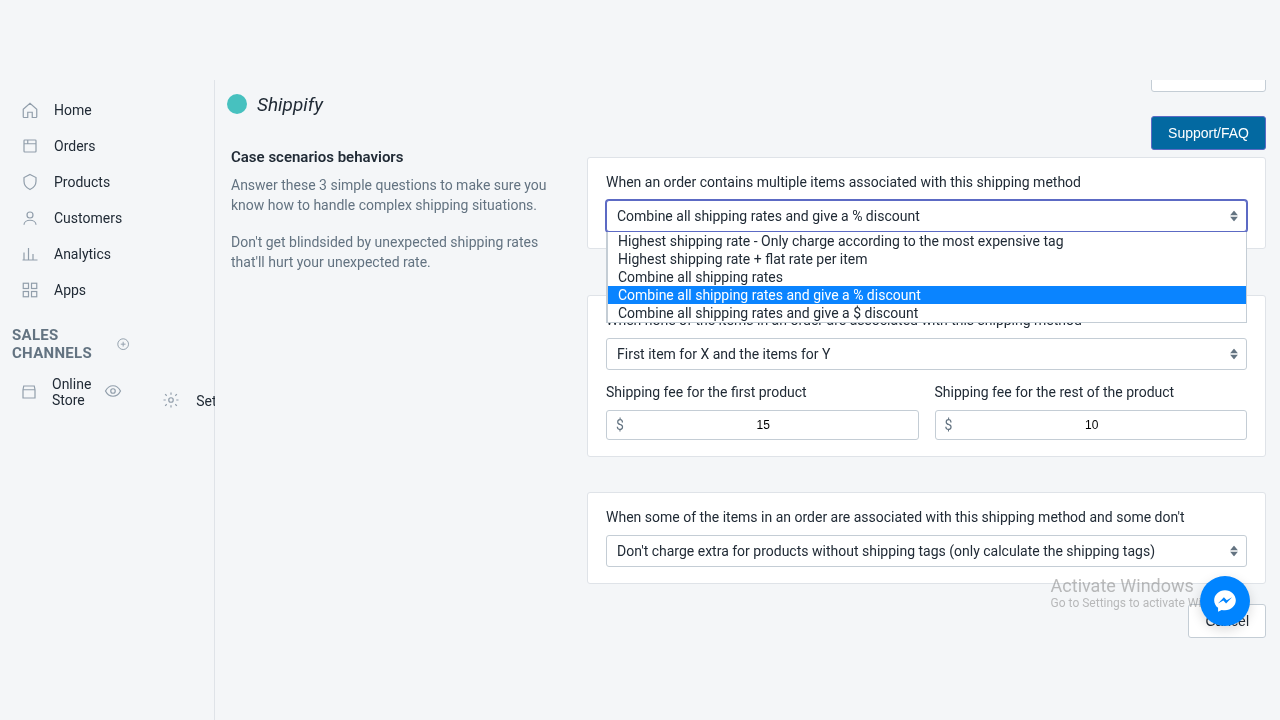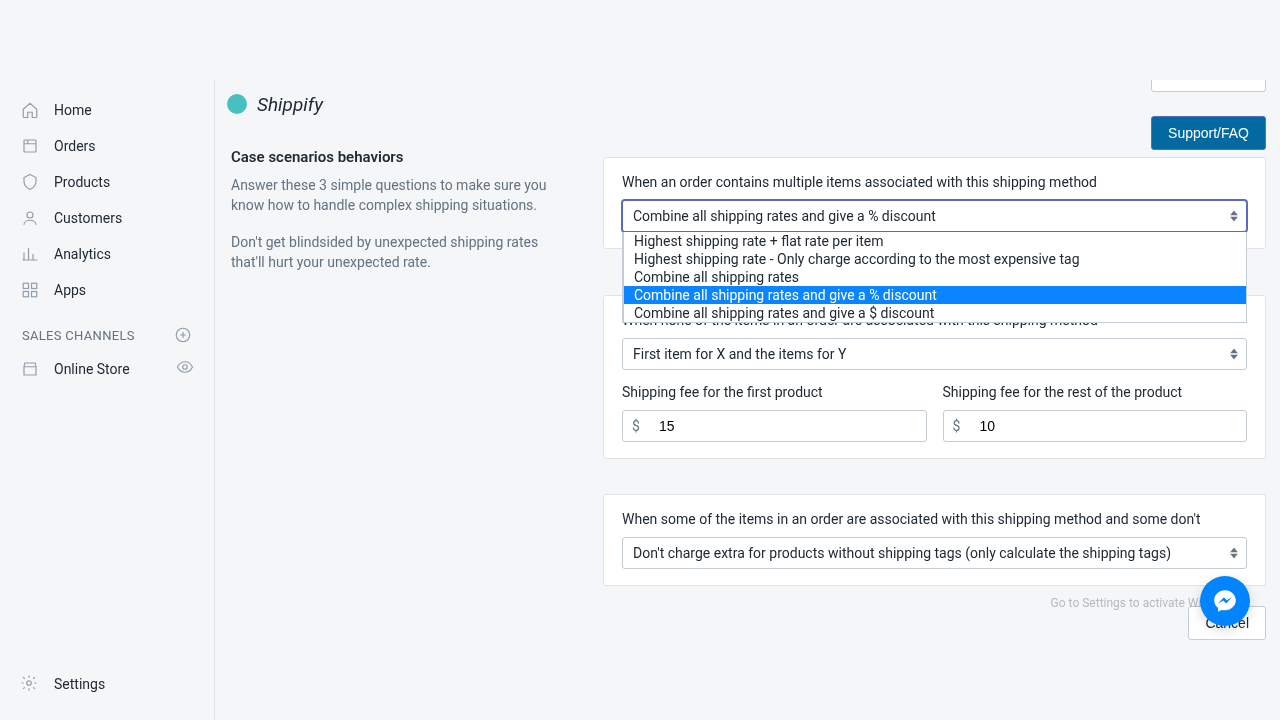--- a/index.html
+++ b/index.html
@@ -1,65 +1,65 @@
 <!DOCTYPE html>
 <html><head>
 <meta charset="utf-8">
 <style>
 * { margin: 0; padding: 0; box-sizing: border-box; }
 body { font-family: -apple-system, BlinkMacSystemFont, "Segoe UI", Roboto, sans-serif; font-size: 14px; color: #212b36; background: #f4f6f8; width: 1280px; height: 720px; overflow: hidden; position: relative; }
 .app { display: flex; width: 100%; height: 100%; padding-top: 80px; }
-.sidebar { width: 215px; background: #f4f6f8; border-right: 1px solid #dfe3e8; padding: 12px 0; display: flex; flex-direction: column; }
+.sidebar { width: 215px; background: #f4f6f8; border-right: 1px solid #dfe3e8; padding: 12px 0; display: flex; flex-direction: row; }
 .nav-items { flex: 1; }
 .nav-item { display: flex; align-items: center; padding: 8px 20px; color: #454f5b; cursor: pointer; }
 .nav-item .nav-icon { width: 20px; height: 20px; margin-right: 14px; display: flex; align-items: center; justify-content: center; }
 .nav-item .nav-icon svg { width: 18px; height: 18px; stroke: #919eab; fill: none; stroke-width: 1.6; }
 .nav-item span.label { font-size: 14px; color: #212b36; }
-.nav-section { padding: 18px 22px 6px; font-size: 13px; font-weight: 400; color: #637381; letter-spacing: 0.3px; display: flex; align-items: center; justify-content: space-between; }
+.nav-section { padding: 18px 12px 6px; font-size: 15px; font-weight: 700; color: #637381; letter-spacing: 0.3px; display: flex; align-items: center; justify-content: space-between; }
 .nav-section .plus { width: 18px; height: 18px; display: flex; align-items: center; justify-content: center; }
 .nav-section .plus svg { stroke: #919eab; fill: none; stroke-width: 1.6; }
 .channel-item { display: flex; align-items: center; padding: 8px 20px; justify-content: space-between; cursor: pointer; }
 .channel-item .left { display: flex; align-items: center; }
 .channel-item .nav-icon { width: 20px; height: 20px; margin-right: 14px; display: flex; align-items: center; justify-content: center; }
 .channel-item .nav-icon svg { width: 18px; height: 18px; stroke: #919eab; fill: none; stroke-width: 1.6; }
 .channel-item .eye svg { width: 18px; height: 18px; stroke: #919eab; fill: none; stroke-width: 1.6; }
 .settings-item { border-top: 1px solid transparent; padding: 14px 20px; display: flex; align-items: center; cursor: pointer; }
 .settings-item .nav-icon { width: 20px; height: 20px; margin-right: 14px; }
 .settings-item .nav-icon svg { width: 18px; height: 18px; stroke: #919eab; fill: none; stroke-width: 1.6; }
 .main { flex: 1; display: flex; flex-direction: column; background: #f4f6f8; overflow: hidden; }
 .topbar { height: 48px; display: flex; align-items: center; justify-content: space-between; padding: 0 14px 0 12px; background: #f4f6f8; }
 .topbar .brand { display: flex; align-items: center; font-style: italic; }
 .brand-icon { width: 20px; height: 20px; border-radius: 50%; background: #47c1bf; margin-right: 10px; display: flex; align-items: center; justify-content: center; }
 .brand-icon svg { width: 12px; height: 12px; fill: #fff; }
 .brand-name { font-size: 19px; color: #212b36; font-weight: 400; }
 .top-actions { display: flex; gap: 24px; flex-direction: column; }
 .btn { padding: 8px 16px; border-radius: 3px; font-size: 14px; cursor: pointer; border: 1px solid #c4cdd5; background: #fff; color: #212b36; }
 .btn.primary { background: #0369a1; color: #fff; border-color: #5c6ac4; text-align: right; }
 .content { flex: 1; padding: 10px 14px 14px 12px; overflow: auto; }
-.layout { display: flex; gap: 36px; }
+.layout { display: flex; gap: 20px; }
 .left-col { width: 340px; padding: 10px 0 0 4px; }
 .left-col h2 { font-size: 15px; font-weight: 600; margin-bottom: 10px; }
 .left-col p { font-size: 14px; color: #637381; line-height: 1.4; margin-bottom: 18px; }
 .right-col { flex: 1; display: flex; flex-direction: column; gap: 16px; }
 .card { background: #fff; border: 1px solid #dfe3e8; border-radius: 3px; padding: 16px 18px; margin-top: 19px; }
 .field-label { font-size: 14px; color: #212b36; margin-bottom: 10px; }
 .select-wrap { position: relative; }
 .select { width: 100%; border: 1px solid #c4cdd5; border-radius: 3px; padding: 7px 30px 7px 10px; font-size: 14px; background: #fff; cursor: pointer; position: relative; }
 .select.focused { border-color: #5c6ac4; box-shadow: 0 0 0 1px #5c6ac4; }
 .select-arrows { position: absolute; right: 8px; top: 50%; transform: translateY(-50%); display: flex; flex-direction: column; pointer-events: none; }
 .select-arrows svg { width: 8px; height: 5px; fill: #637381; }
 .select-arrows svg:first-child { margin-bottom: 1px; }
 .dropdown { position: absolute; top: 100%; left: 0; right: 0; background: #fff; border-left: 2px solid #c4cdd5; border-right: 1px solid #c4cdd5; border-bottom: 1px solid #c4cdd5; z-index: 10; }
 .dropdown-option { padding: 1px 10px; font-size: 14px; cursor: pointer; }
 .dropdown-option.highlighted { background: #0a84ff; color: #fff; }
 .row { display: flex; gap: 16px; margin-top: 14px; }
 .row .col { flex: 1; }
 .input-group { position: relative; }
 .input-prefix { position: absolute; left: 10px; top: 50%; transform: translateY(-50%); color: #637381; font-size: 14px; }
-.input { width: 100%; border: 1px solid #c4cdd5; border-radius: 3px; padding: 7px 10px 7px 36px; font-size: 14px; }
+.input { width: 100%; border: 1px solid #c4cdd5; border-radius: 3px; padding: 7px 10px 7px 12px; font-size: 12px; text-align: center; }
 .footer-actions { display: flex; justify-content: flex-end; gap: 8px; margin-top: 4px; }
 .chat-bubble { position: absolute; right: 30px; bottom: 94px; width: 50px; height: 50px; border-radius: 50%; background: #0084ff; display: flex; align-items: center; justify-content: center; cursor: pointer; box-shadow: 0 4px 12px rgba(0,0,0,0.15); }
 .chat-bubble svg { width: 26px; height: 26px; fill: #fff; }
 .watermark { position: absolute; right: 40px; bottom: 110px; text-align: left; pointer-events: none; opacity: 0.5; }
 .watermark .t1 { font-size: 18px; color: #7b7b7b; }
 .watermark .t2 { font-size: 12px; color: #7b7b7b; }
 </style>
 </head>
 <body>
 
@@ -185,22 +185,22 @@
                 <span class="select-arrows">
                     <svg viewBox="0 0 8 5">
                       <path d="M0 5l4-5 4 5z"></path>
                     </svg>
                     <svg viewBox="0 0 8 5">
                       <path d="M0 0l4 5 4-5z"></path>
                     </svg>
                   </span>
               </div>
               <div class="dropdown">
+                <div class="dropdown-option">Highest shipping rate - Only charge according to the most expensive tag</div>
                 <div class="dropdown-option">Highest shipping rate + flat rate per item</div>
-                <div class="dropdown-option">Highest shipping rate - Only charge according to the most expensive tag</div>
                 <div class="dropdown-option">Combine all shipping rates</div>
                 <div class="dropdown-option highlighted">Combine all shipping rates and give a % discount</div>
                 <div class="dropdown-option">Combine all shipping rates and give a $ discount</div>
               </div>
             </div>
           </div>
 
           <div class="card" style="margin-top:30px">
             <div class="field-label">When none of the items in an order are associated with this shipping method</div>
             <div class="select-wrap">
@@ -254,20 +254,21 @@
           <div class="footer-actions">
             <button class="btn">Cancel</button>
           </div>
         </div>
       </div>
     </div>
   </main>
 </div>
 
 <div class="watermark">
+  <div class="t1">Activate Windows</div>
   <div class="t2">Go to Settings to activate Windows.</div>
 </div>
 
 <div class="chat-bubble">
   <svg viewBox="0 0 24 24">
       <path d="M12 2C6.5 2 2 6.1 2 11.2c0 2.9 1.4 5.4 3.6 7.1V22l3.3-1.8c1 .3 2 .4 3.1.4 5.5 0 10-4.1 10-9.2S17.5 2 12 2zm1 12.3l-2.5-2.7-5 2.7 5.5-5.8 2.6 2.7 4.9-2.7-5.5 5.8z"></path>
     </svg>
 </div>
 
 </body></html>

